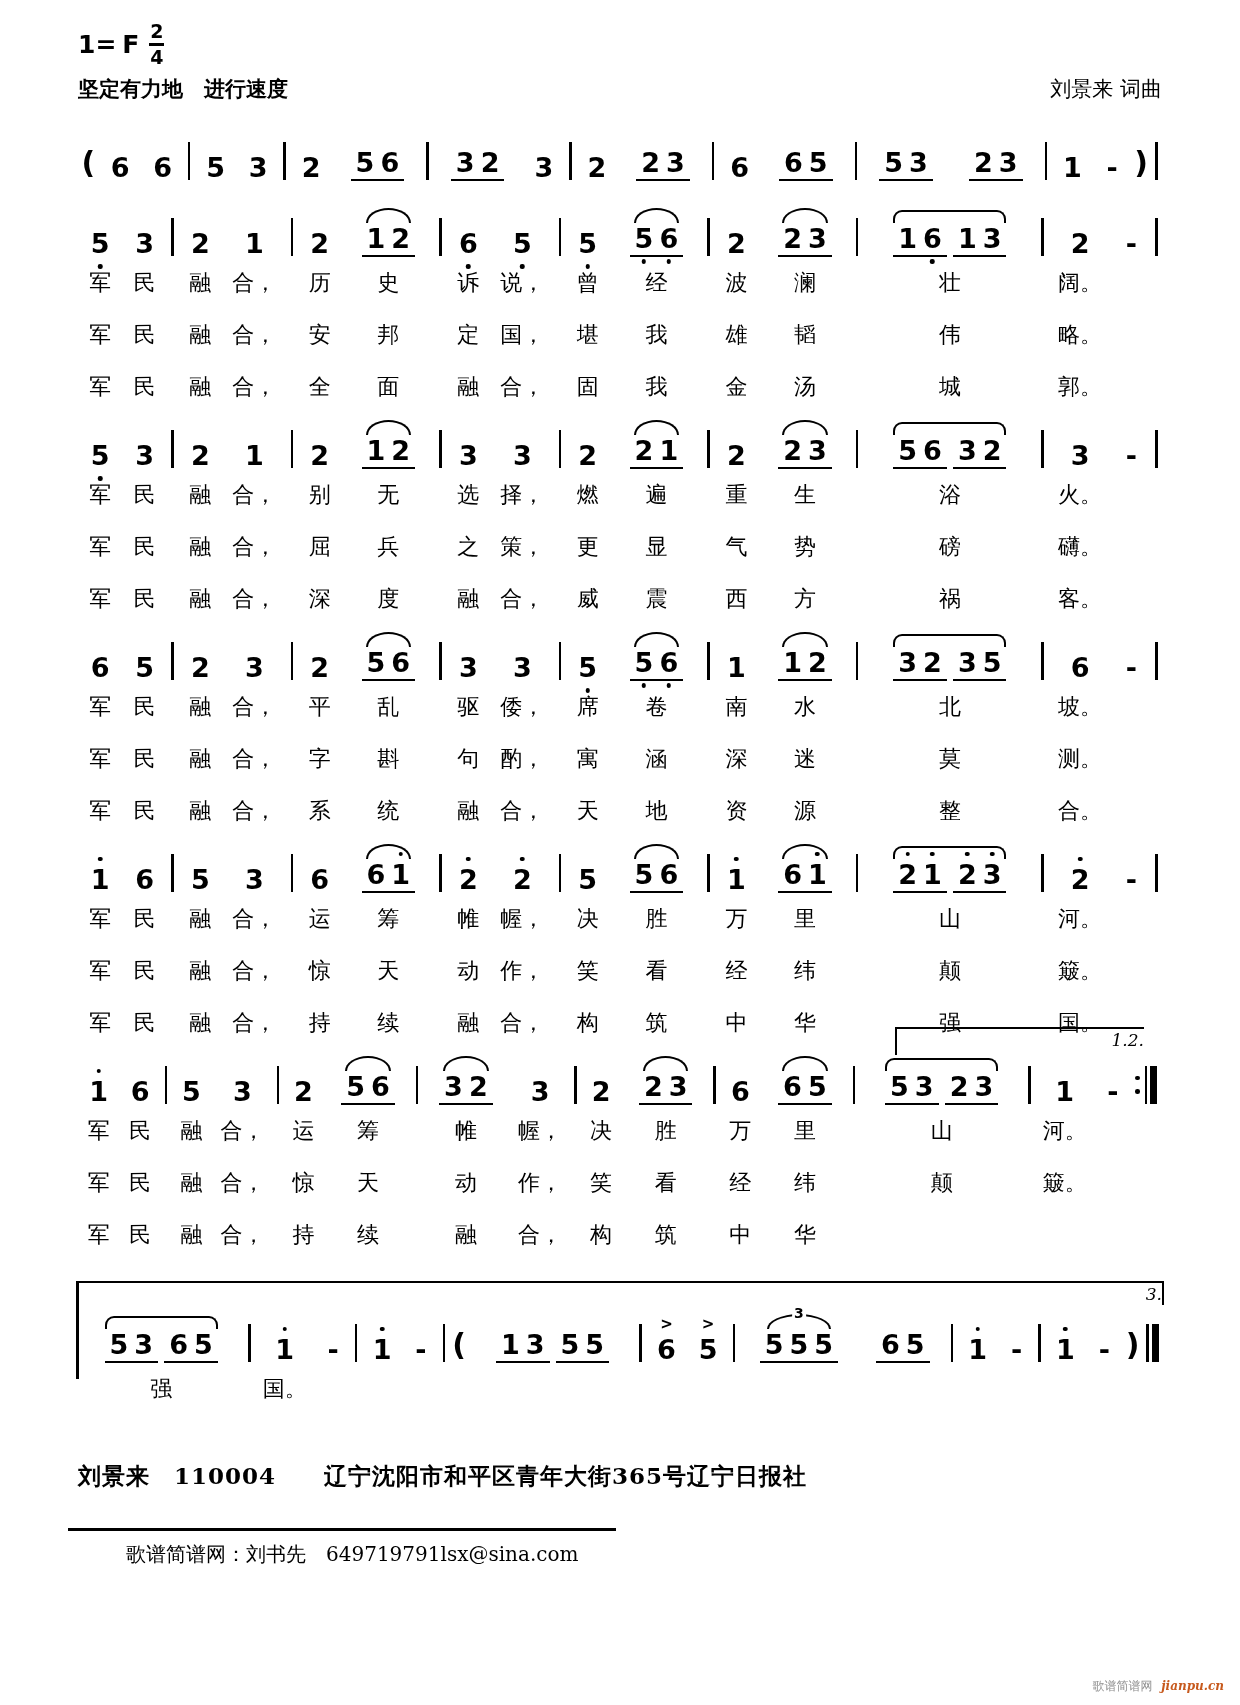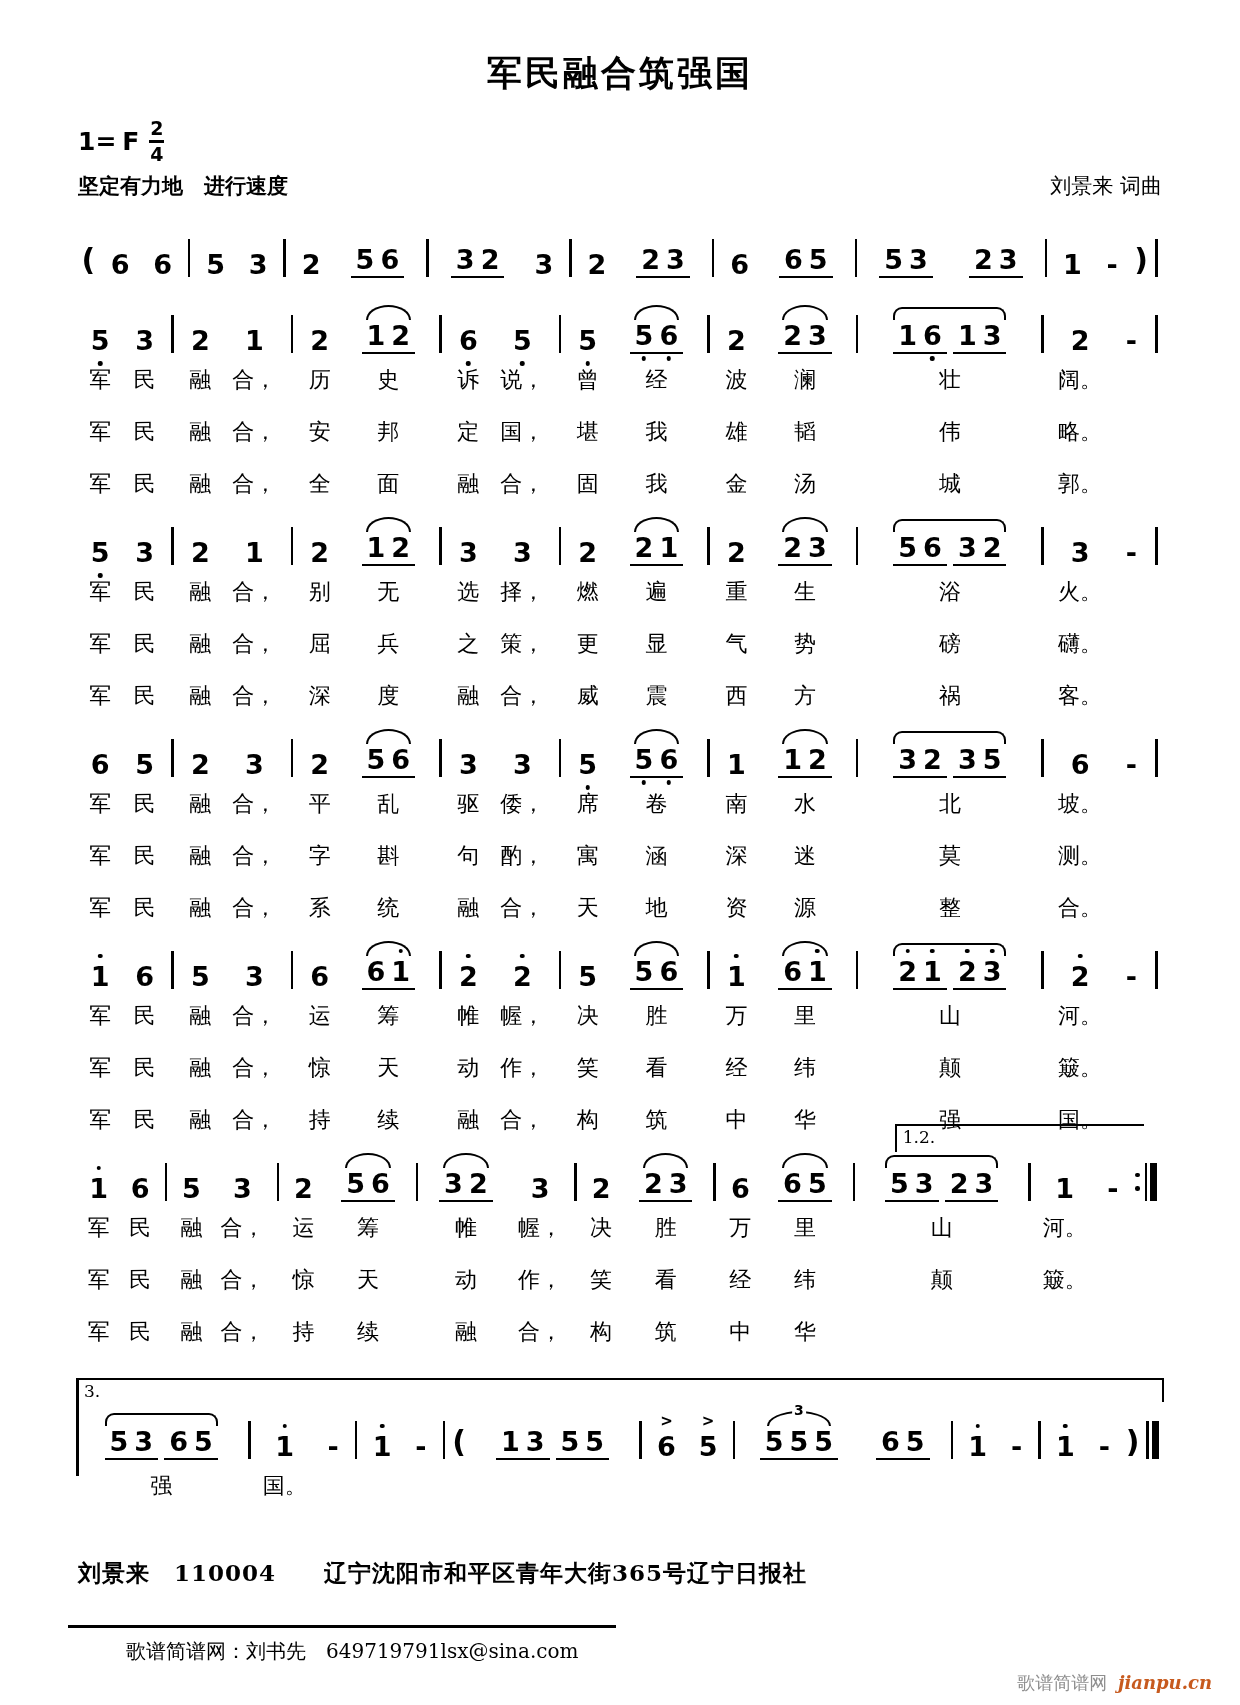--- a/index.html
+++ b/index.html
@@ -46,41 +46,40 @@
   .paren{font-size:30px;font-weight:bold;font-family:"DejaVu Sans",sans-serif;
         line-height:36px;}
   .dash{padding:0 4px;}
   .repeat,.finalbar{display:flex;align-items:center;gap:3px;height:38px;margin-bottom:1px;}
   .rdots{display:flex;flex-direction:column;gap:9px;margin-right:2px;}
   .rdots i{width:4.5px;height:4.5px;background:#000;border-radius:50%;display:block;}
   .bthin{width:2.5px;height:38px;background:#000;}
   .bthick{width:7px;height:38px;background:#000;}
   .lyr{height:52px;display:flex;align-items:center;justify-content:center;
        font-size:22px;font-family:"DejaVu Serif",serif;white-space:nowrap;}
-  .volta{position:absolute;font-family:"DejaVu Serif",serif;
-       font-size:17px;line-height:1;box-sizing:border-box;}
+  .volta{position:absolute;font-style:italic;font-family:"DejaVu Serif",serif;
+       font-size:17px;line-height:1;box-sizing:border-box;text-align:right;}
   .volta.right{top:-30px;right:18px;width:23%;height:28px;
        border-top:2.5px solid #000;border-left:2.5px solid #000;padding:3px 0 0 6px;}
   .volta.full{top:-34px;left:-2px;right:-2px;height:24px;
        border-top:2.5px solid #000;border-right:2.5px solid #000;padding:3px 0 0 8px;}
   .volta.full::before{content:"";position:absolute;left:0;top:0;width:2.5px;height:96px;background:#000;}
   .pubs{text-align:left;margin-top:46px;font-size:23px;font-weight:bold;
         font-family:"DejaVu Serif",serif;letter-spacing:1px;}
   .rule{margin-top:36px;margin-left:-10px;width:548px;height:3.5px;background:#000;}
   .editor{margin-top:10px;margin-left:48px;font-size:20px;font-family:"DejaVu Serif",serif;}
-  .watermark{position:absolute;right:28px;bottom:10px;font-size:18px;
+  .watermark{position:absolute;right:16px;bottom:10px;font-size:12px;
         font-family:"DejaVu Serif",serif;}
   .wm-site{color:#8e8e8e;}
   .wm-domain{color:#c75a1e;font-style:italic;margin-left:5px;font-weight:bold;}
 </style>
 </head>
 <body>
 
 <div class="sheet">
-  <div class="title">军民融合筑强国</div>
 
   <div class="keyrow">
     <span>1=</span>
     <span style="margin-left:6px;">F</span>
     <span class="frac">
       <span>2</span>
       <span class="fline"></span>
       <span>4</span>
     </span>
   </div>

